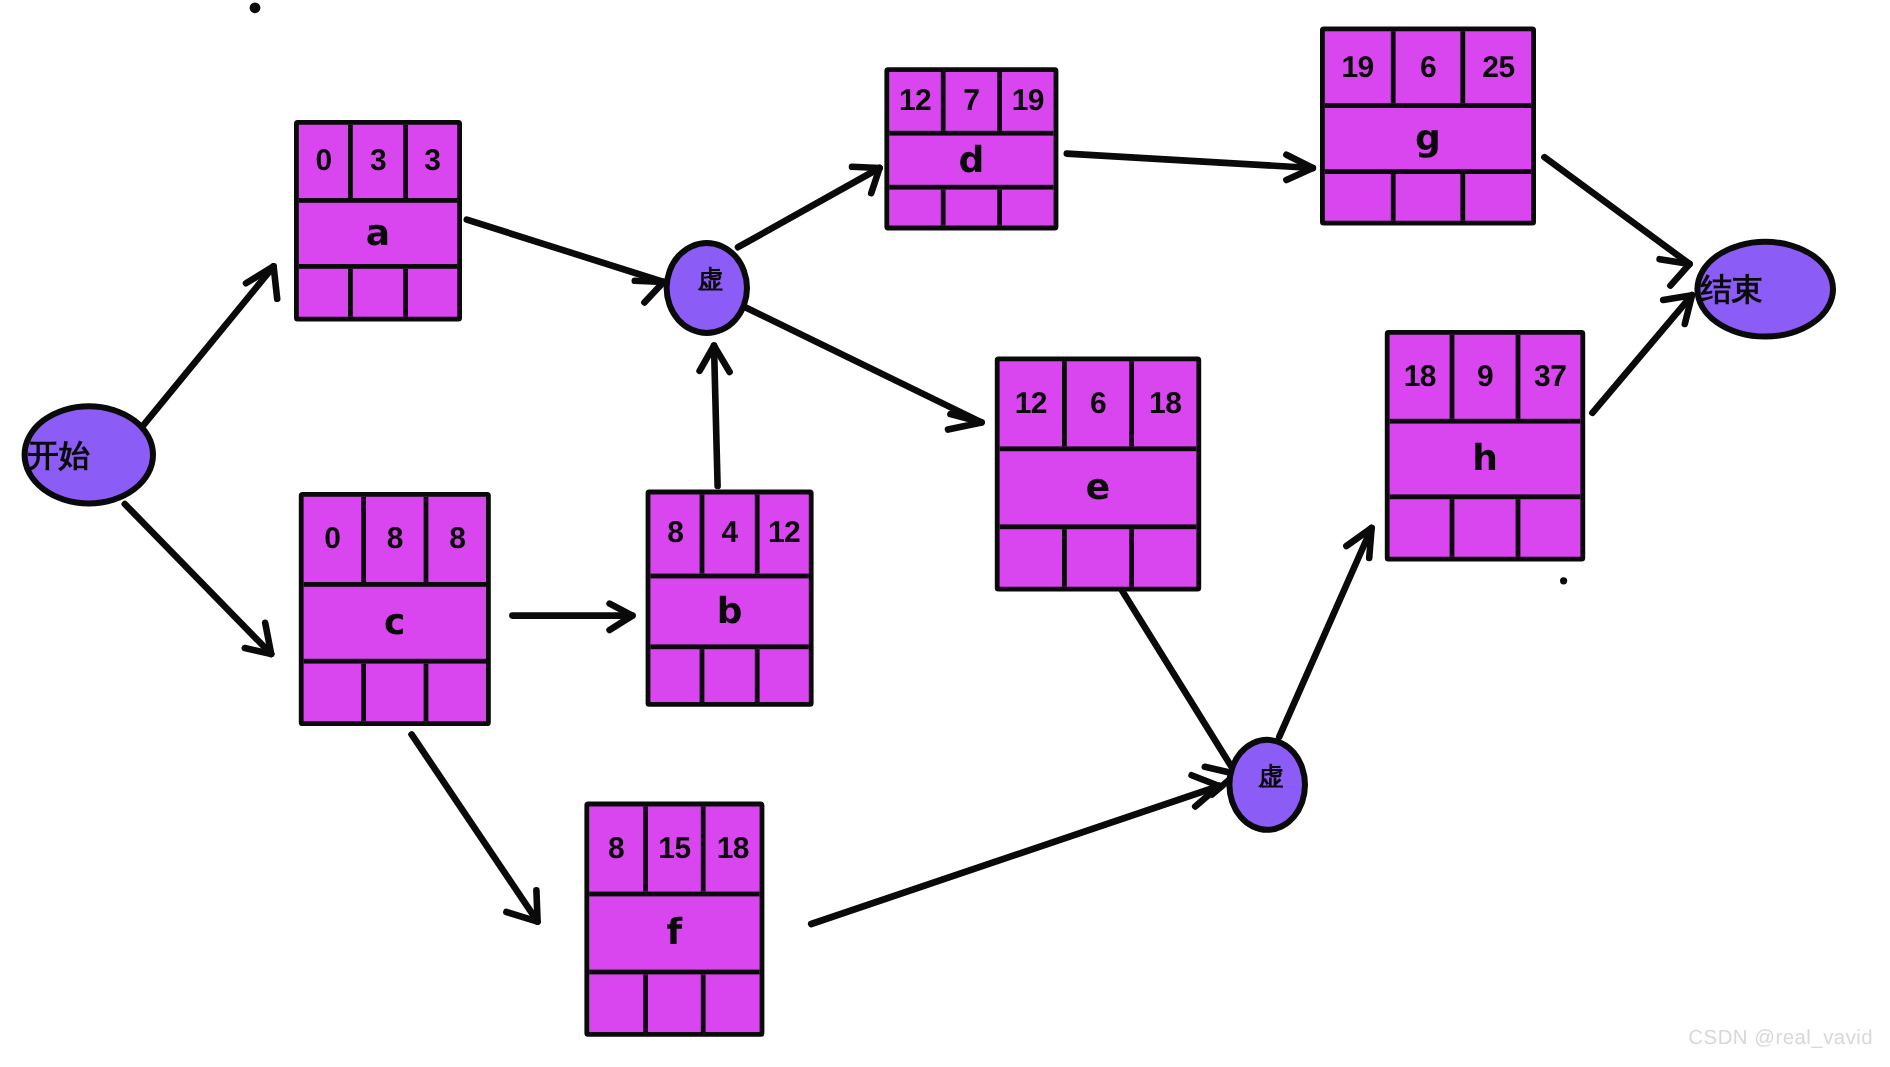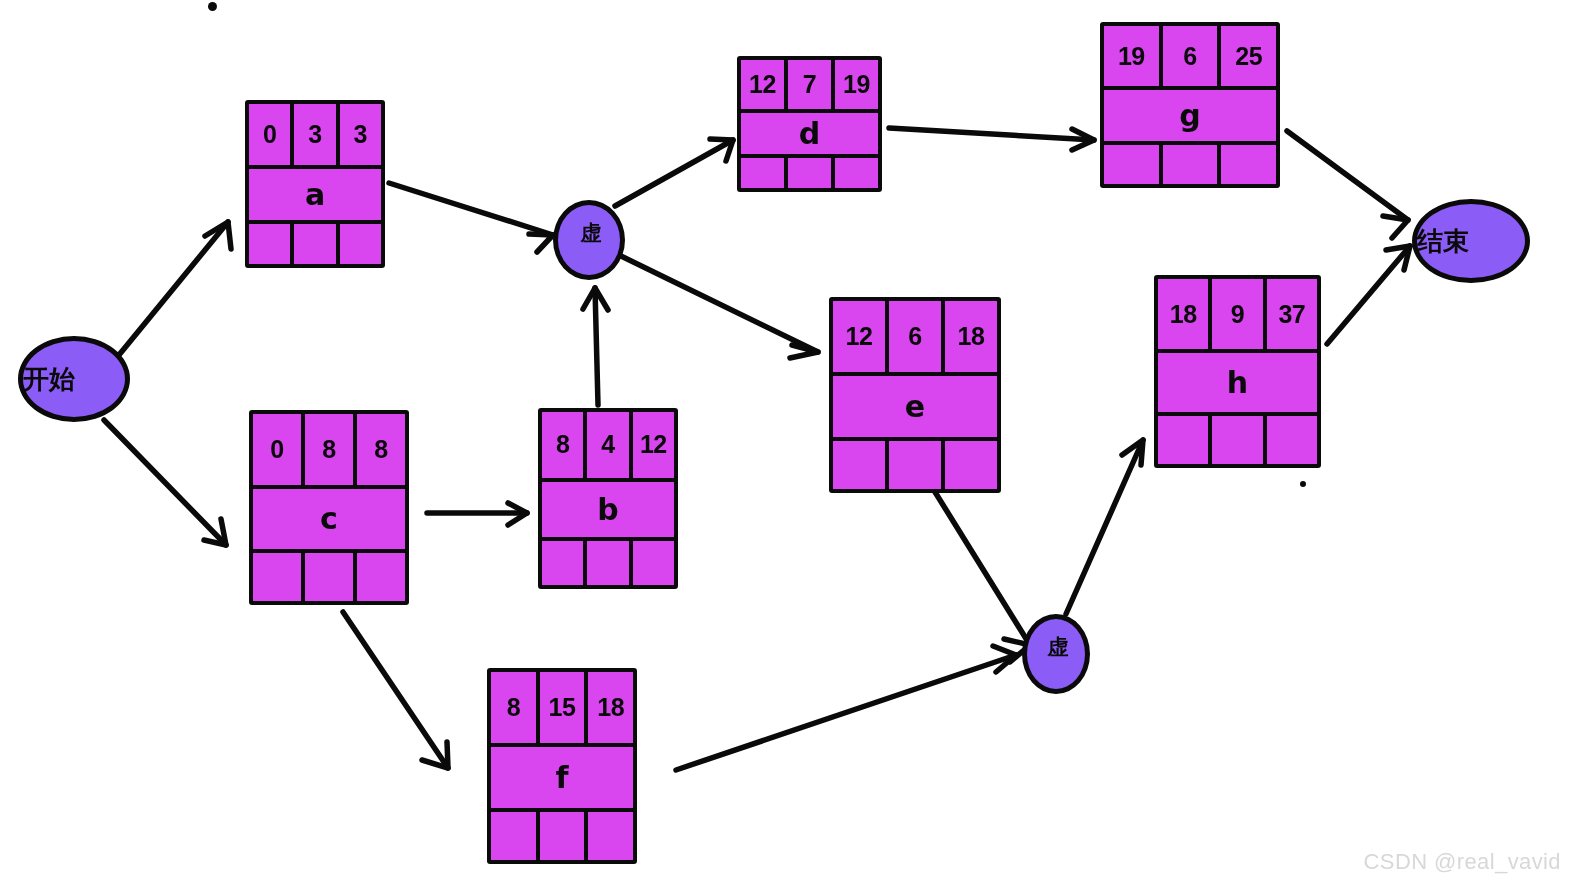--- a/index.html
+++ b/index.html
@@ -86,21 +86,21 @@
     color: #0a0a0a;
     font-family: Liberation Mono, monospace;
   }
   .round-node.start-end { font-size: 26px; }
   .round-node.dummy { font-size: 21px; writing-mode: vertical-rl; }
   
   .watermark {
     position: absolute;
     right: 14px;
     bottom: 14px;
-    font-size: 22px;
+    font-size: 17px;
     color: #d8d8d8;
     font-family: "Liberation Sans", sans-serif;
     letter-spacing: 0.4px;
   }
   .stray-dot {
     position: absolute;
     width: 9px;
     height: 9px;
     border-radius: 50%;
     background: #0a0a0a;

